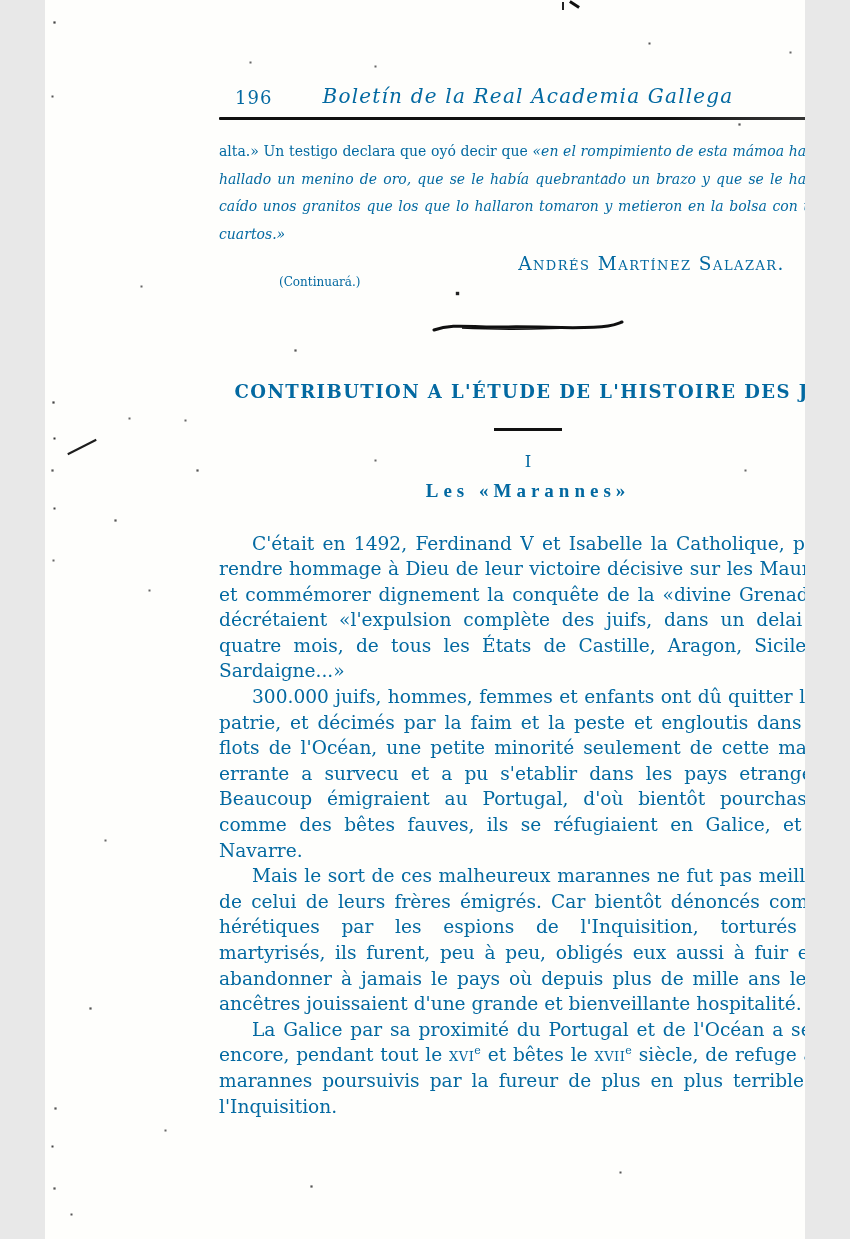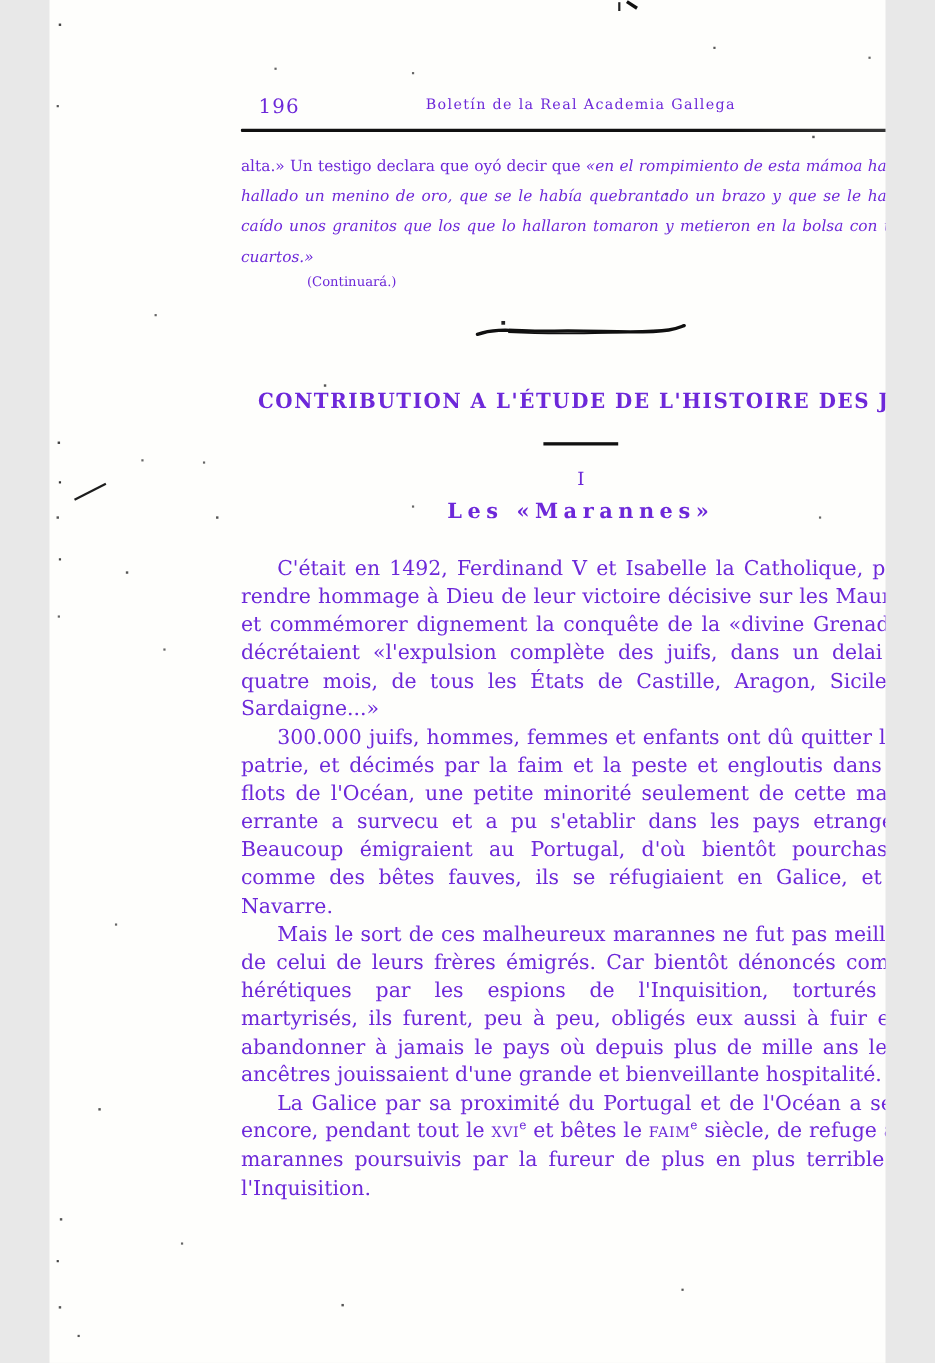--- a/index.html
+++ b/index.html
@@ -1,21 +1,21 @@
 <!DOCTYPE html>
 <html><head>
 <meta charset="utf-8">
 <style>
   html,body{margin:0;padding:0;background:#e8e8e8;}
   .sheet{
     position:relative;
     width:760px;height:1239px;
     margin:0 auto;
     background:#fefefc;
-    color:#6d28d9;
+    color:#0369a1;
     font-family:"DejaVu Serif","Liberation Serif",serif;
     overflow:hidden;
   }
   .column{
     position:absolute;
     left:174px;top:0;
     width:618px;
   }
   
   .running-head{
@@ -23,22 +23,23 @@
     margin-top:84px;
     text-align:center;
     height:24px;
   }
   .page-num{
     position:absolute;left:16px;top:3px;
     font-size:18px;letter-spacing:1px;
   }
   .journal-title{
     display:inline-block;
-    font-size:13px;
+    font-size:20px;
     letter-spacing:1.2px;
+    font-style:italic;
   }
   .header-rule{
     margin-top:9px;
     height:3px;
     background:linear-gradient(to right,#101010 0%,#101010 72%,#2a2a2a 86%,#3b3b3b 100%);
     border-radius:1px;
   }
   
   .prev-para{
     margin:18px 0 0 0;
@@ -84,20 +85,21 @@
     margin-top:21px;
     text-align:center;
     font-size:16.5px;
   }
   .section-title{
     margin-top:9px;
     text-align:center;
     font-weight:700;
     font-size:19px;
     letter-spacing:5px;
+    font-family:Liberation Serif, serif;
   }
   .body-block{margin-top:29px;}
   .body-para{
     margin:0;
     font-size:18.6px;
     line-height:25.6px;
     text-align:justify;
     text-indent:33px;
   }
   .seg-italic{font-style:italic;}
@@ -152,36 +154,37 @@
   <div class="column">
 
     <div class="running-head">
       <span class="page-num">196</span>
       <span class="journal-title">Boletín de la Real Academia Gallega</span>
     </div>
     <div class="header-rule"></div>
 
     <p class="prev-para"><span>alta.» Un testigo declara que oyó decir que </span><em>«en el rompimiento de esta mámoa habían hallado un menino de oro, que se le había quebrantado un brazo y que se le habían caído unos granitos que los que lo hallaron tomaron y metieron en la bolsa con unos cuartos.»</em></p>
 
+    <div class="signature">Andrés Martínez Salazar.</div>
     <div class="continuation">(Continuará.)</div>
 
     <div class="divider-wrap">
       <svg width="192" height="14" viewBox="0 0 192 14">
         <path d="M2,10 C 22,3 40,8 72,7 C 110,6 150,10 176,6 C 183,5 187,3 190,2" fill="none" stroke="#101010" stroke-width="3" stroke-linecap="round"></path>
         <path d="M30,8 C 70,10 120,9 160,7" fill="none" stroke="#101010" stroke-width="1.6"></path>
       </svg>
     </div>
 
     <h1 class="article-title">CONTRIBUTION A L'ÉTUDE DE L'HISTOIRE DES JUIFS ESPAGNOLS</h1>
     <div class="title-rule"></div>
 
     <div class="section-num">I</div>
     <div class="section-title">Les «Marannes»</div>
 
     <div class="body-block">
       <p class="body-para">C'était en 1492, Ferdinand V et Isabelle la Catholique, pour rendre hommage à Dieu de leur victoire décisive sur les Maures, et commémorer dignement la conquête de la «divine Grenade», décrétaient «l'expulsion complète des juifs, dans un delai de quatre mois, de tous les États de Castille, Aragon, Sicile et Sardaigne...»</p>
       <p class="body-para">300.000 juifs, hommes, femmes et enfants ont dû quitter leur patrie, et décimés par la faim et la peste et engloutis dans les flots de l'Océan, une petite minorité seulement de cette masse errante a survecu et a pu s'etablir dans les pays etrangers. Beaucoup émigraient au Portugal, d'où bientôt pourchassés comme des bêtes fauves, ils se réfugiaient en Galice, et en Navarre.</p>
       <p class="body-para">Mais le sort de ces malheureux marannes ne fut pas meilleur de celui de leurs frères émigrés. Car bientôt dénoncés comme hérétiques par les espions de l'Inquisition, torturés et martyrisés, ils furent, peu à peu, obligés eux aussi à fuir et à abandonner à jamais le pays où depuis plus de mille ans leurs ancêtres jouissaient d'une grande et bienveillante hospitalité.</p>
-      <p class="body-para"><span>La Galice par sa proximité du Portugal et de l'Océan a servi encore, pendant tout le </span><span class="seg-sc">xvi</span><span class="seg-sup">e</span><span> et bêtes le </span><span class="seg-sc">faim</span><span class="seg-sup">e</span><span> siècle, de refuge aux marannes poursuivis par la fureur de plus en plus terrible de l'Inquisition.</span></p>
+      <p class="body-para"><span>La Galice par sa proximité du Portugal et de l'Océan a servi encore, pendant tout le </span><span class="seg-sc">xvi</span><span class="seg-sup">e</span><span> et bêtes le </span><span class="seg-sc">xvii</span><span class="seg-sup">e</span><span> siècle, de refuge aux marannes poursuivis par la fureur de plus en plus terrible de l'Inquisition.</span></p>
     </div>
 
   </div>
 </div>
 
 </body></html>

